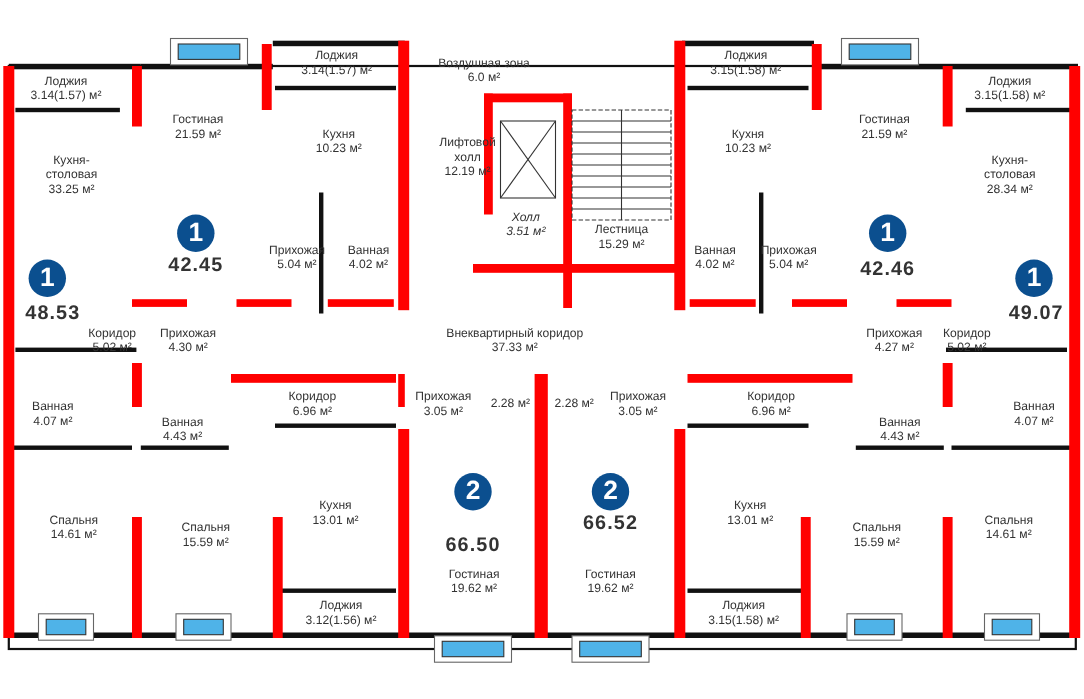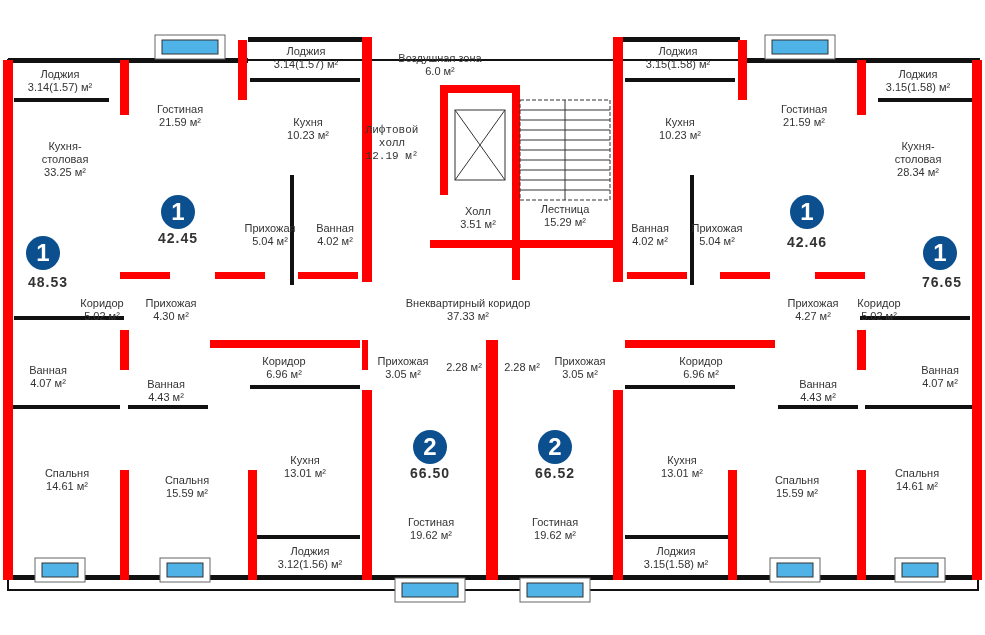--- a/index.html
+++ b/index.html
@@ -1,21 +1,21 @@
 <!DOCTYPE html>
 <html><head>
 <meta charset="utf-8">
 <style>
   html,body{margin:0;padding:0;background:#ffffff;}
   body{width:985px;height:635px;position:relative;overflow:hidden;font-family:"Liberation Sans","DejaVu Sans",sans-serif;}
   #plan{position:absolute;left:0;top:0;width:985px;height:635px;}
   .lbl{position:absolute;transform:translate(-50%,0);text-align:center;font-size:11px;line-height:13px;color:#333;white-space:nowrap;}
   .lbl span{display:block;}
   .badge{position:absolute;width:34px;height:34px;border-radius:50%;background:#0b4f8f;color:#fff;font-weight:bold;font-size:24px;line-height:34px;text-align:center;transform:translate(-50%,-50%);}
-  .area{position:absolute;transform:translate(-50%,0);font-size:14px;font-weight:bold;color:#333;letter-spacing:1px;}
+  .area{position:absolute;transform:translate(-50%,0);font-size:18px;font-weight:bold;color:#333;letter-spacing:1px;}
 </style>
 </head>
 <body>
 
 <svg id="plan" viewBox="0 0 985 635" xmlns="http://www.w3.org/2000/svg">
 
   <g fill="none" stroke="#111" stroke-width="2">
     <rect x="8" y="60" width="970" height="530"></rect>
   </g>
 
@@ -119,23 +119,23 @@
   </g>
 </svg>
 
 <div class="badge" style="left:43px;top:253px;">1</div>
 <div class="area" style="left:48px;top:274px;">48.53</div>
 <div class="badge" style="left:178px;top:212px;">1</div>
 <div class="area" style="left:178px;top:230px;">42.45</div>
 <div class="badge" style="left:807px;top:212px;">1</div>
 <div class="area" style="left:807px;top:234px;">42.46</div>
 <div class="badge" style="left:940px;top:253px;">1</div>
-<div class="area" style="left:942px;top:274px;">76.65</div>
+<div class="area" style="left:942px;top:274px;">49.07</div>
 <div class="badge" style="left:430px;top:447px;">2</div>
-<div class="area" style="left:430px;top:465px;text-align:right;">66.50</div>
+<div class="area" style="left:430px;top:485px;text-align:right;">66.50</div>
 <div class="badge" style="left:555px;top:447px;">2</div>
 <div class="area" style="left:555px;top:465px;">66.52</div>
 
 <div class="lbl" style="left:60px;top:68px;">
     <span>Лоджия</span>
     <span>3.14(1.57) м²</span>
   </div>
 <div class="lbl" style="left:65px;top:140px;width:60px;white-space:normal;">
     <span>Кухня-столовая</span>
     <span>33.25 м²</span>
@@ -149,21 +149,21 @@
     <span>3.14(1.57) м²</span>
   </div>
 <div class="lbl" style="left:308px;top:116px;">
     <span>Кухня</span>
     <span>10.23 м²</span>
   </div>
 <div class="lbl" style="left:440px;top:52px;">
     <span>Воздушная зона</span>
     <span>6.0 м²</span>
   </div>
-<div class="lbl" style="left:392px;top:124px;width:60px;white-space:normal;font-family:Liberation Mono, monospace;">
+<div class="lbl" style="left:425px;top:124px;width:60px;white-space:normal;">
     <span>Лифтовой холл</span>
     <span>12.19 м²</span>
   </div>
 <div class="lbl" style="left:678px;top:45px;">
     <span>Лоджия</span>
     <span>3.15(1.58) м²</span>
   </div>
 <div class="lbl" style="left:680px;top:116px;">
     <span>Кухня</span>
     <span>10.23 м²</span>
@@ -181,21 +181,21 @@
     <span>28.34 м²</span>
   </div>
 <div class="lbl" style="left:270px;top:222px;">
     <span>Прихожая</span>
     <span>5.04 м²</span>
   </div>
 <div class="lbl" style="left:335px;top:222px;">
     <span>Ванная</span>
     <span>4.02 м²</span>
   </div>
-<div class="lbl" style="left:478px;top:205px;">
+<div class="lbl" style="left:478px;top:192px;font-style:italic;">
     <span>Холл</span>
     <span>3.51 м²</span>
   </div>
 <div class="lbl" style="left:565px;top:203px;">
     <span>Лестница</span>
     <span>15.29 м²</span>
   </div>
 <div class="lbl" style="left:650px;top:222px;">
     <span>Ванная</span>
     <span>4.02 м²</span>

